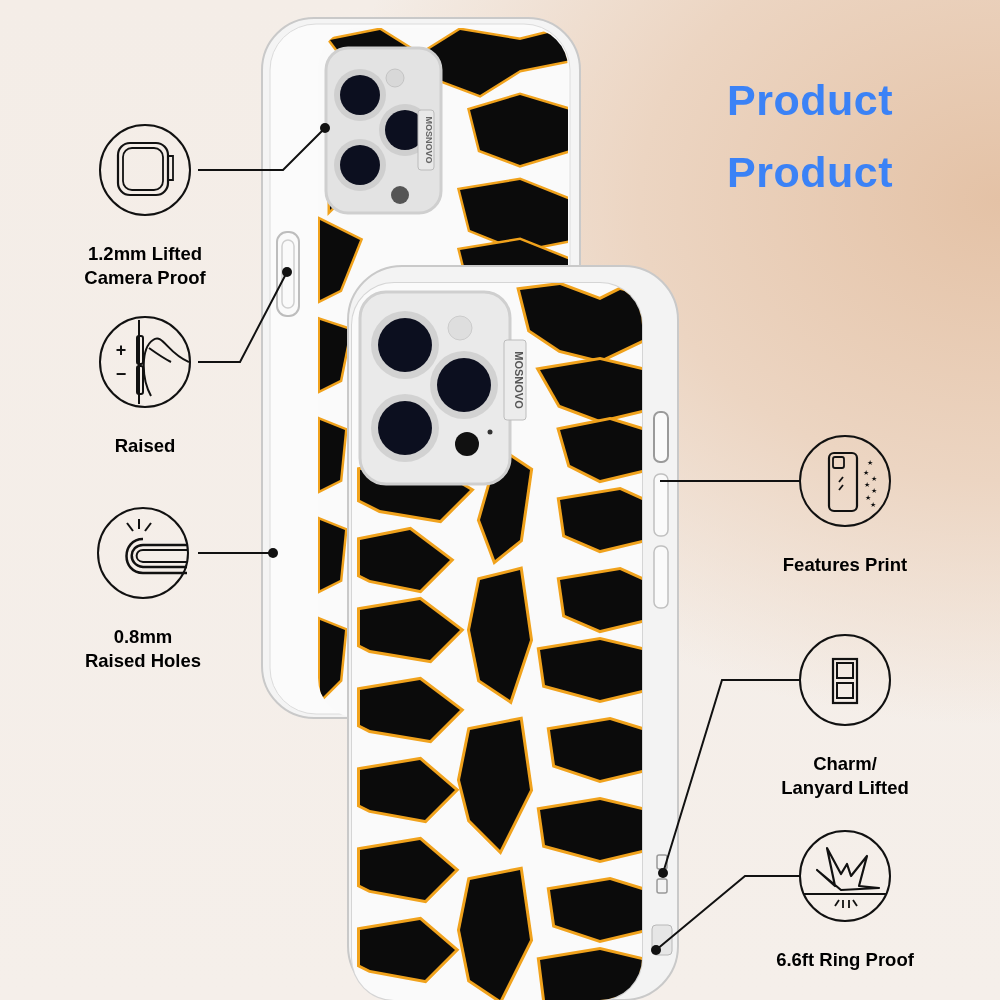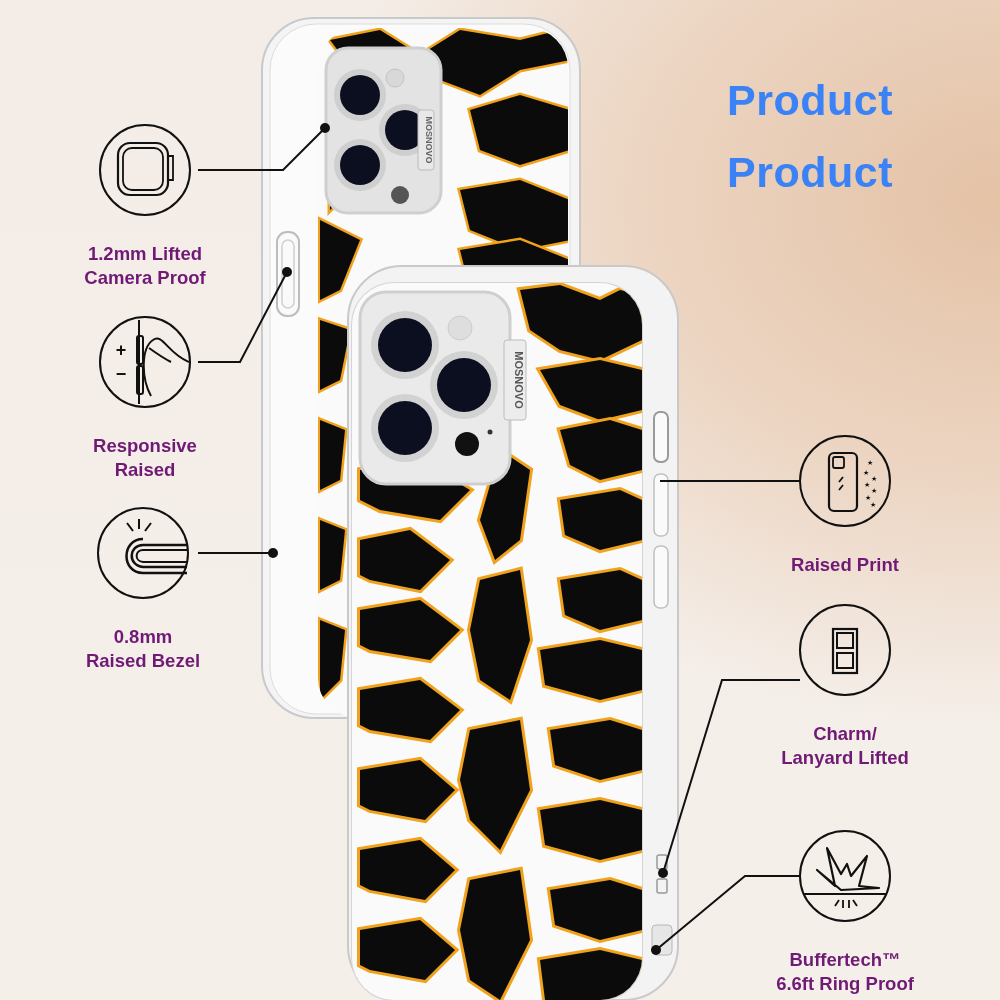--- a/index.html
+++ b/index.html
@@ -8,21 +8,21 @@
     background:
       radial-gradient(ellipse 900px 700px at 100% 20%, #e4c2a6 0%, #ecd5c2 40%, rgba(244,236,229,0) 75%),
       linear-gradient(180deg,#f4ede7 0%, #f5efea 100%);
   }
   .title{position:absolute;left:660px;top:64px;width:300px;text-align:center;
     font-weight:700;font-size:43px;line-height:72px;color:#3b82f6;letter-spacing:0.5px;}
   .feat{position:absolute;width:220px;text-align:center;}
   .feat .circle{width:92px;height:92px;border:2px solid #111;border-radius:50%;
     margin:0 auto;position:relative;box-sizing:border-box;background:transparent;}
   .feat .circle svg{position:absolute;left:0;top:0;width:88px;height:88px;}
-  .feat .label{font-weight:700;font-size:18.5px;line-height:24px;color:#701a75;margin-top:26px;}
+  .feat .label{font-weight:700;font-size:18.5px;line-height:24px;color:#000000;margin-top:26px;}
   svg.overlay{position:absolute;left:0;top:0;width:1000px;height:1000px;}
 </style>
 </head>
 <body>
 
 <svg class="overlay" viewBox="0 0 1000 1000">
   <defs>
     <clipPath id="backClip">
         <rect x="318" y="28" width="250" height="690" rx="40"></rect>
       </clipPath>
@@ -168,39 +168,38 @@
       <line x1="38" y1="2" x2="38" y2="86" stroke="#111" stroke-width="2"></line>
       <rect x="36" y="18" width="6" height="28" rx="2" fill="none" stroke="#111" stroke-width="2"></rect>
       <rect x="36" y="48" width="6" height="28" rx="2" fill="none" stroke="#111" stroke-width="2"></rect>
       <text x="20" y="38" font-size="18" font-weight="700" fill="#111" text-anchor="middle" font-family="Liberation Sans, sans-serif">+</text>
       <text x="20" y="62" font-size="18" font-weight="700" fill="#111" text-anchor="middle" font-family="Liberation Sans, sans-serif">−</text>
       <path d="M50 78 C40 60 40 30 52 22 C62 15 66 35 88 44" fill="none" stroke="#111" stroke-width="2"></path>
       <path d="M48 30 C55 35 62 40 70 44" fill="none" stroke="#111" stroke-width="2"></path>
     </svg>
   </div>
   <div class="label">
-    <div>Responsive</div>
     <div>Raised</div>
   </div>
 </div>
 
 <div class="feat" style="left:33px;top:507px;">
   <div class="circle">
     <svg viewBox="0 0 88 88">
       <line x1="28" y1="14" x2="34" y2="22" stroke="#111" stroke-width="2"></line>
       <line x1="40" y1="10" x2="40" y2="20" stroke="#111" stroke-width="2"></line>
       <line x1="52" y1="14" x2="46" y2="22" stroke="#111" stroke-width="2"></line>
       <path d="M88 36 L44 36 C30 36 28 56 44 58 L88 58" fill="none" stroke="#111" stroke-width="2.5"></path>
       <path d="M88 41 L44 41 C36 41 35 52 44 53 L88 53" fill="none" stroke="#111" stroke-width="2"></path>
       <path d="M44 30 C22 30 22 64 44 64 L88 64" fill="none" stroke="#111" stroke-width="2.5"></path>
     </svg>
   </div>
   <div class="label">
     <div>0.8mm</div>
-    <div>Raised Bezel</div>
+    <div>Raised Holes</div>
   </div>
 </div>
 
 <div class="feat" style="left:735px;top:435px;">
   <div class="circle">
     <svg viewBox="0 0 88 88">
       <rect x="28" y="16" width="28" height="58" rx="5" fill="none" stroke="#111" stroke-width="2.2"></rect>
       <rect x="32" y="20" width="11" height="11" rx="2" fill="none" stroke="#111" stroke-width="1.8"></rect>
       <line x1="38" y1="45" x2="42" y2="40" stroke="#111" stroke-width="1.8"></line>
       <line x1="38" y1="53" x2="42" y2="48" stroke="#111" stroke-width="1.8"></line>
@@ -209,25 +208,25 @@
           <text x="62" y="38">★</text>
           <text x="70" y="44">★</text>
         <text x="63" y="50">★</text>
           <text x="70" y="56">★</text>
           <text x="64" y="63">★</text>
           <text x="69" y="70">★</text>
       </g>
     </svg>
   </div>
   <div class="label">
-    <div>Raised Print</div>
-  </div>
-</div>
-
-<div class="feat" style="left:735px;top:604px;">
+    <div>Features Print</div>
+  </div>
+</div>
+
+<div class="feat" style="left:735px;top:634px;">
   <div class="circle">
     <svg viewBox="0 0 88 88">
       <rect x="32" y="23" width="24" height="44" fill="none" stroke="#111" stroke-width="2.2"></rect>
       <rect x="36" y="27" width="16" height="15" fill="none" stroke="#111" stroke-width="2"></rect>
       <rect x="36" y="47" width="16" height="15" fill="none" stroke="#111" stroke-width="2"></rect>
     </svg>
   </div>
   <div class="label">
     <div>Charm/</div>
     <div>Lanyard Lifted</div>
@@ -239,16 +238,15 @@
     <svg viewBox="0 0 88 88">
       <path d="M16 38 L34 54 L26 16 L40 42 L46 32 L50 44 L66 24 L58 54 L78 56 L40 58 Z" fill="none" stroke="#111" stroke-width="2.2" stroke-linejoin="round"></path>
       <line x1="2" y1="62" x2="86" y2="62" stroke="#111" stroke-width="2"></line>
       <line x1="34" y1="74" x2="38" y2="68" stroke="#111" stroke-width="1.8"></line>
       <line x1="42" y1="76" x2="42" y2="68" stroke="#111" stroke-width="1.8"></line>
       <line x1="48" y1="76" x2="48" y2="68" stroke="#111" stroke-width="1.8"></line>
       <line x1="56" y1="74" x2="52" y2="68" stroke="#111" stroke-width="1.8"></line>
     </svg>
   </div>
   <div class="label">
-    <div>Buffertech™</div>
     <div>6.6ft Ring Proof</div>
   </div>
 </div>
 
 </body></html>

